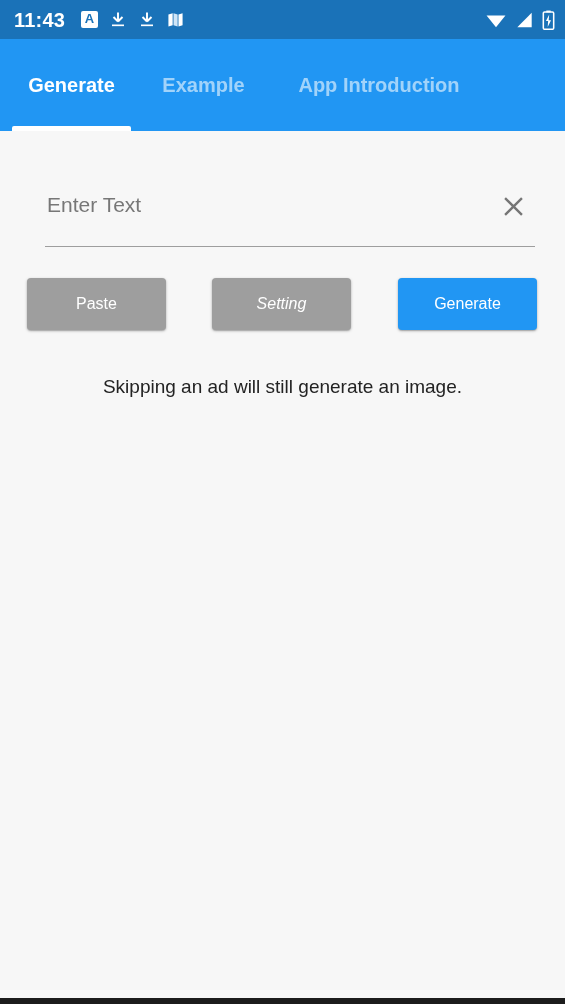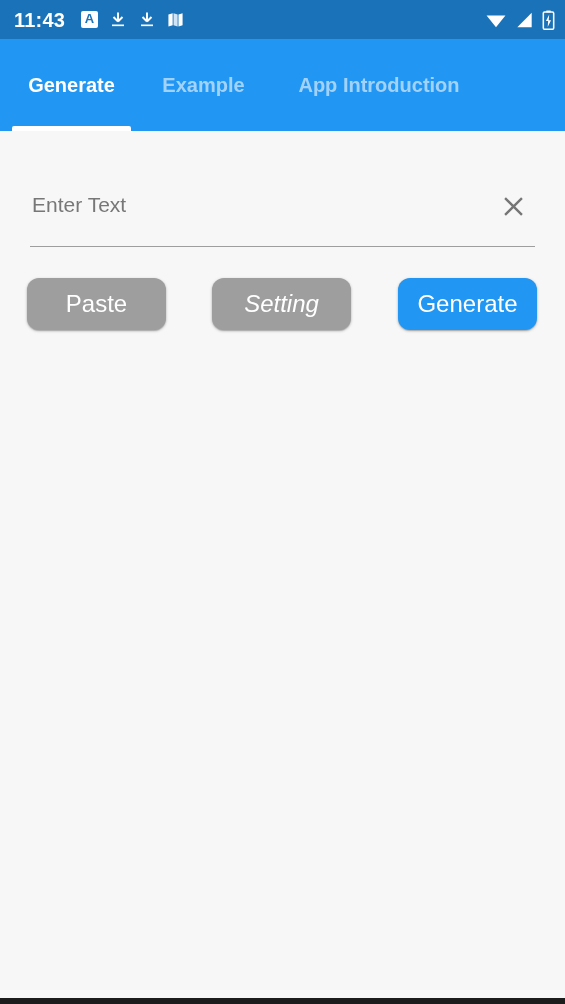--- a/index.html
+++ b/index.html
@@ -113,21 +113,21 @@
 
   
   .content {
     flex: 1 1 auto;
     background: #f7f7f7;
     position: relative;
   }
 
   .input-row {
     position: absolute;
-    left: 30px;
+    left: 45px;
     right: 30px;
     top: 44px;
     height: 72px;
     display: flex;
     align-items: center;
     border-bottom: 1.5px solid #9e9e9e;
   }
   .input-field {
     flex: 1 1 auto;
     border: none;
@@ -156,23 +156,23 @@
     position: absolute;
     left: 0; right: 0;
     top: 147px;
     height: 52px;
     display: flex;
     align-items: center;
   }
   .btn {
     height: 52px;
     border: none;
-    border-radius: 12px;
+    border-radius: 4px;
     color: #ffffff;
-    font-size: 24px;
+    font-size: 16px;
     font-family: "Liberation Sans", sans-serif;
     font-weight: normal;
     cursor: pointer;
     box-shadow: 0 1px 3px rgba(0,0,0,0.28), 0 1px 1px rgba(0,0,0,0.14);
     display: flex;
     align-items: center;
     justify-content: center;
   }
   .btn-paste {
     position: absolute; left: 27px; width: 139px;
@@ -285,18 +285,19 @@
         </svg>
       </button>
     </div>
 
     <div class="button-row">
       <button class="btn btn-paste">Paste</button>
       <button class="btn btn-setting">Setting</button>
       <button class="btn btn-generate">Generate</button>
     </div>
 
+    <div class="hint-text">Skipping an ad will still generate an image.</div>
 
   </div>
 
   <div class="nav-strip"></div>
 
 </div>
 
 </body></html>

